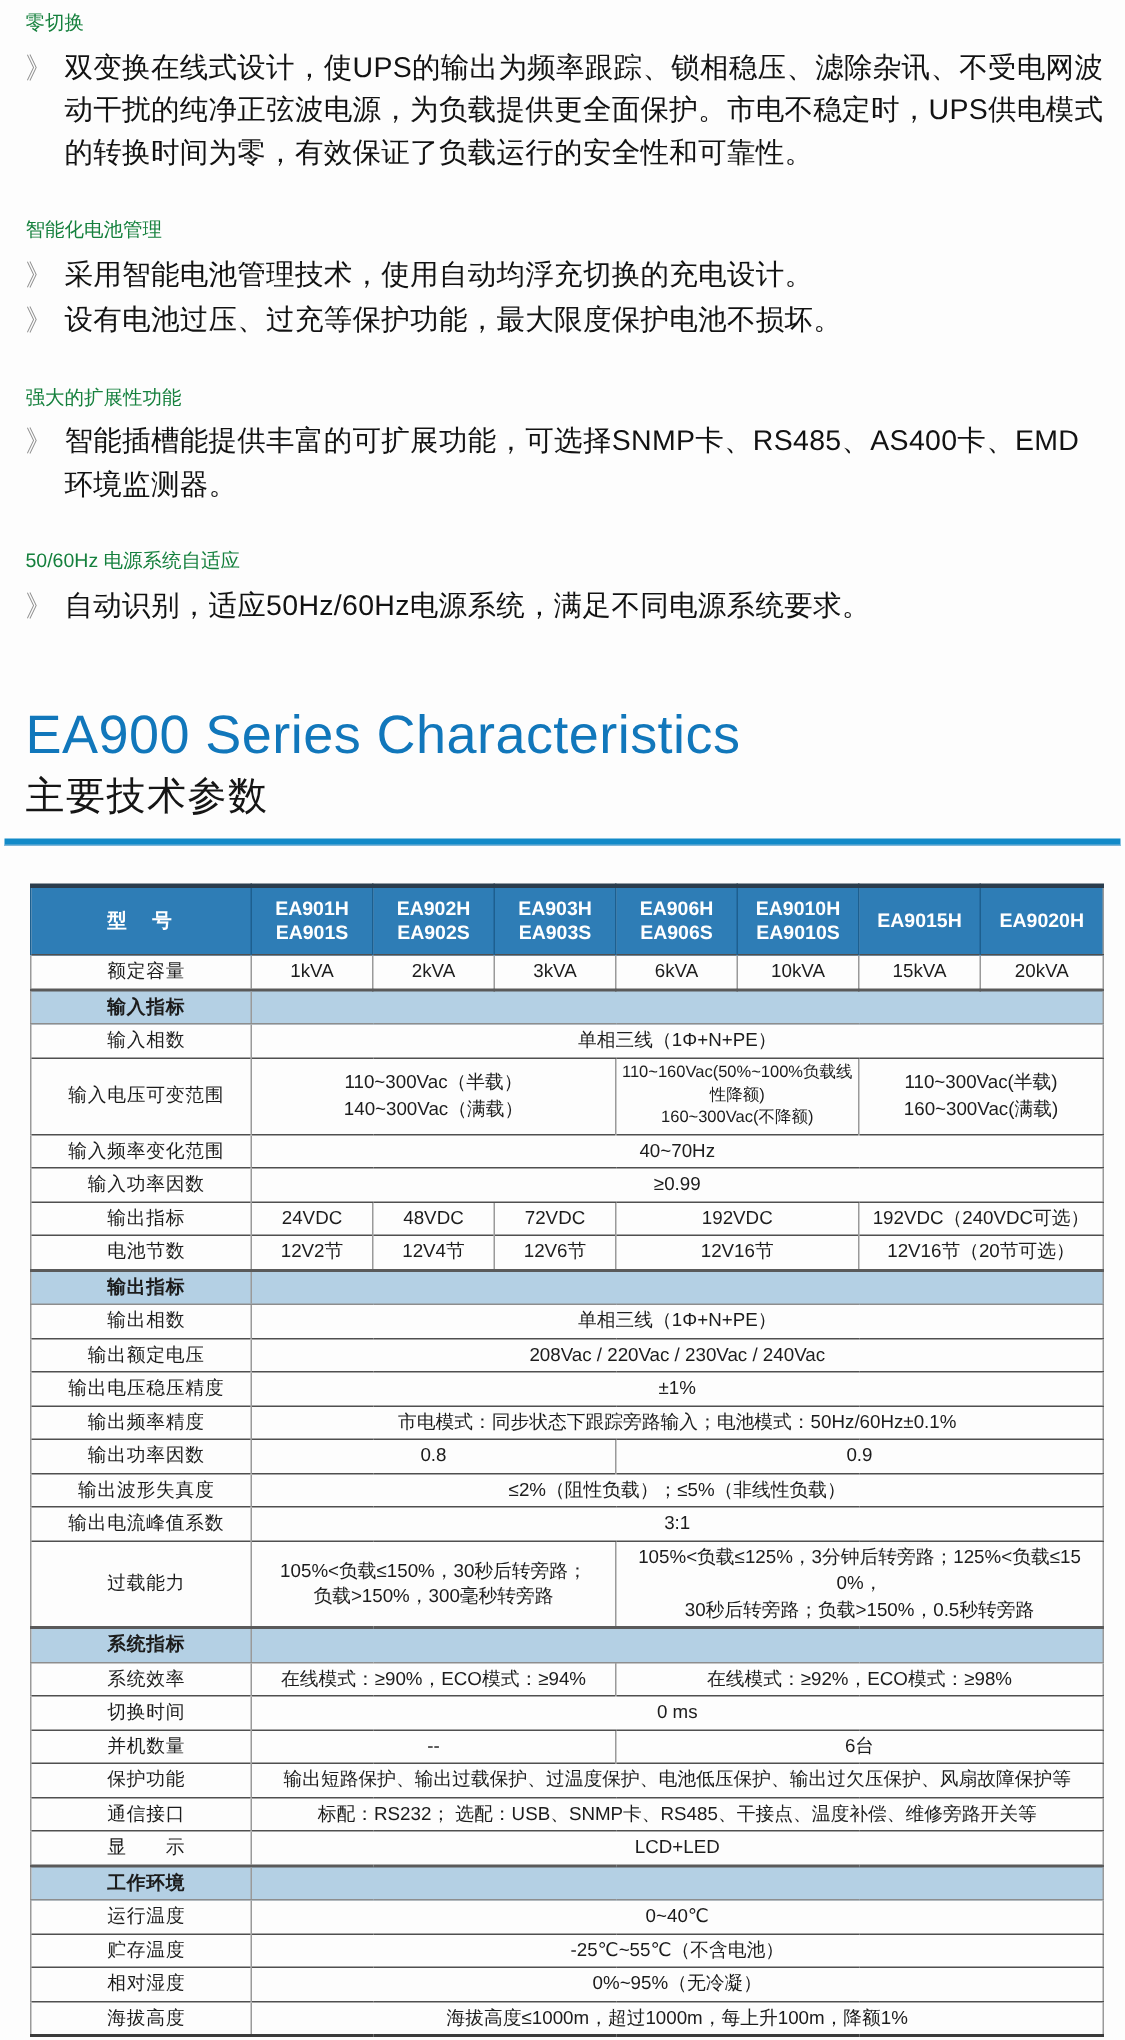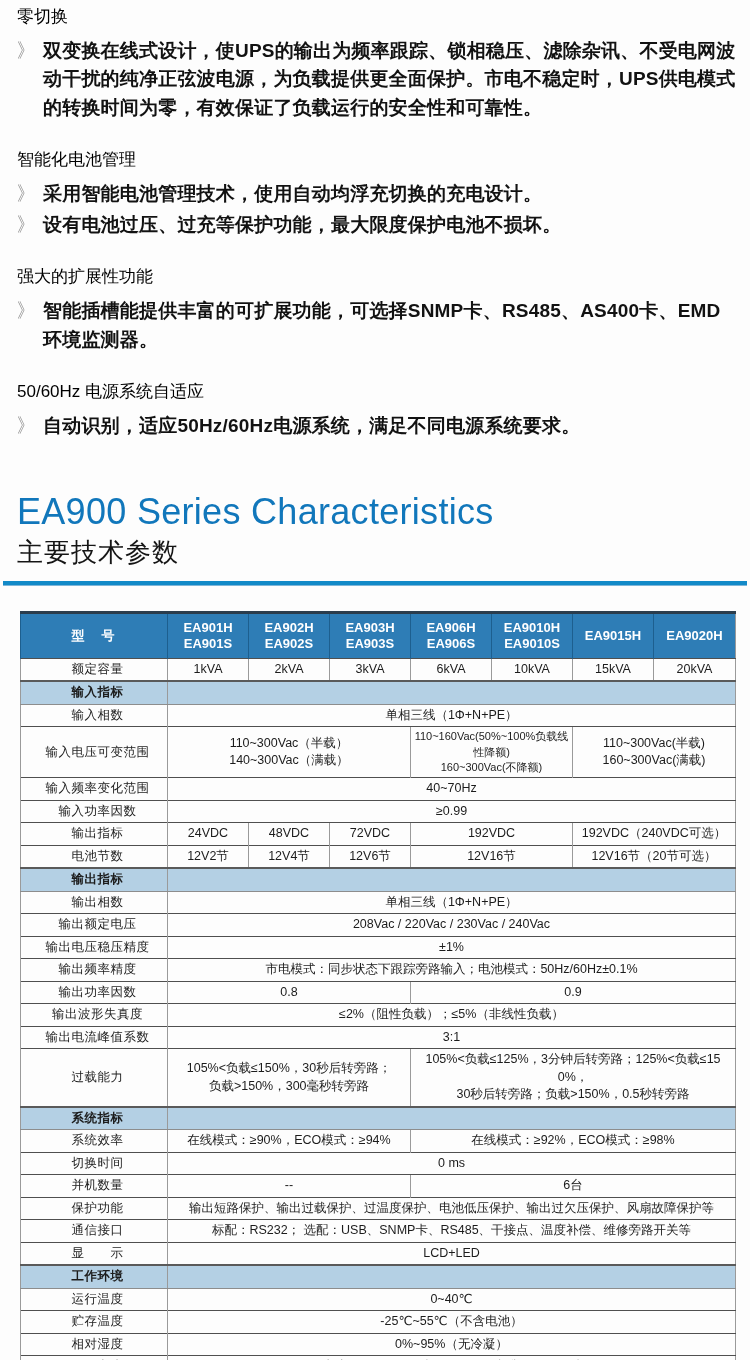--- a/index.html
+++ b/index.html
@@ -19,33 +19,32 @@
     color:#141414;
     font-family:"Liberation Sans","DejaVu Sans",sans-serif;
     overflow:hidden;
   }
   .page{padding-top:6px;}
 
   
   .features{padding:0 14px 0 17px;}
   .feature{margin-bottom:27px;}
   .feature-heading{
-    font-size:17px;line-height:1.35;margin-bottom:8px;
-    color:#000000;
+    font-size:13px;line-height:1.35;margin-bottom:8px;
+    color:#15803d;
   }
   .bullet{display:flex;align-items:flex-start;margin-bottom:2px;}
   .bullet-mark{
     flex:0 0 auto;color:var(--bullet);
     font-size:17px;line-height:1.6;margin-right:9px;
     transform:scaleY(1.15);
   }
   .bullet-text{
     font-size:19px;line-height:1.5;letter-spacing:0.2px;
     color:#121212;
-    font-weight:bold;
   }
 
   
   .title-en{
     margin:50px 0 2px 17px;
     font-size:36px;font-weight:normal;color:var(--accent);
     letter-spacing:0.3px;
   }
   .title-cn{
     margin:2px 11px 0 17px;

